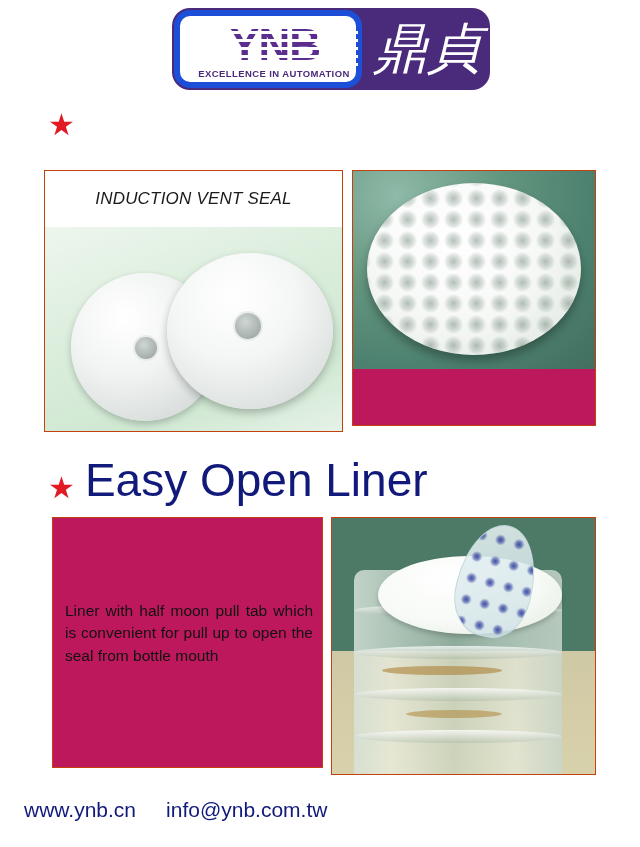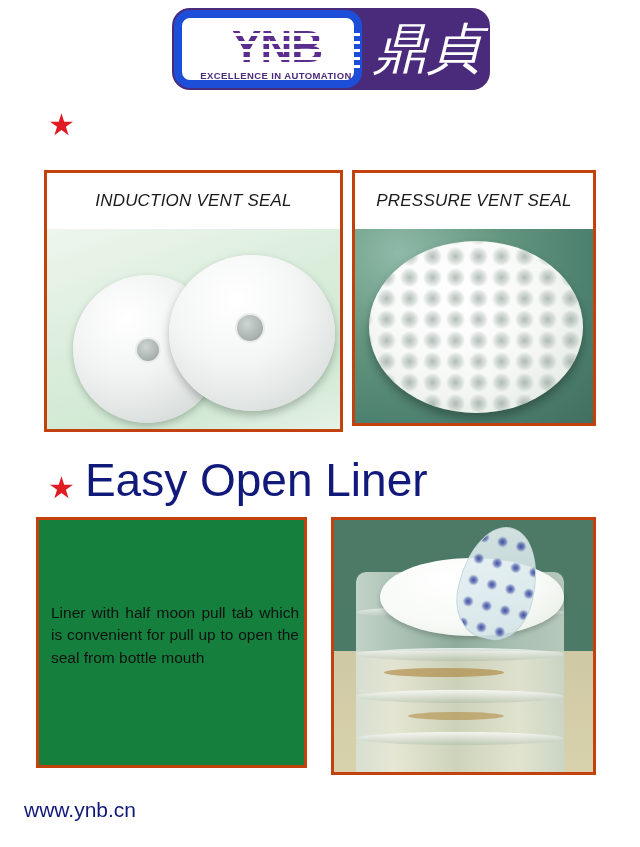--- a/index.html
+++ b/index.html
@@ -16,21 +16,21 @@
     position:absolute;left:172px;top:8px;width:318px;height:82px;
   }
   .logo-pill{
     position:absolute;inset:0;
     background:#4a2a7a;
     border-radius:18px;
   }
   .logo-left{
     position:absolute;left:2px;top:2px;width:188px;height:78px;
     background:#ffffff;
-    border:8px solid #1d4ed8;
+    border:6px solid #1d4ed8;
     border-radius:16px;
     box-sizing:border-box;
   }
   .ynb-letters{
     position:absolute;left:12px;top:6px;width:166px;height:46px;
     display:flex;align-items:center;justify-content:center;
     font-family:"Liberation Sans", sans-serif;
     font-weight:bold;
     font-size:44px;
     letter-spacing:-1px;
@@ -80,23 +80,23 @@
   }
   #heading-vent{ left:48px;top:104px; font-size:42px; }
   #heading-vent .star{ font-size:30px; position:relative; top:6px;}
   #heading-easy{ left:48px;top:453px; font-size:46px; }
   #heading-easy .star{ font-size:30px; position:relative; top:8px;}
   .heading-text{ font-weight:normal; }
 
   
   .panel{
     position:absolute;
-    border:3px solid #c2410c;
+    border:1px solid #c2410c;
     box-sizing:border-box;
-    background:#15803d;
+    background:#be185d;
     overflow:hidden;
   }
   .caption{
     height:56px;
     display:flex;align-items:center;justify-content:center;
     font-style:italic;
     font-size:17px;
     font-weight:500;
     color:#1a1a1a;
     letter-spacing:0.2px;
@@ -148,21 +148,21 @@
     overflow:hidden;
   }
   .dimples{
     position:absolute;inset:0;
     background-image:radial-gradient(circle, rgba(120,140,128,.55) 0%, rgba(120,140,128,.22) 42%, rgba(0,0,0,0) 62%);
     background-size:23px 21px;
     background-position:6px 5px;
   }
 
   
-  #panel-eo-text{ left:36px;top:517px;width:271px;height:251px; }
+  #panel-eo-text{ left:52px;top:517px;width:271px;height:251px; }
   .eo-text{
     position:absolute;left:12px;top:82px;width:248px;
     font-size:15.5px;
     line-height:1.45;
     color:#111111;
     text-align:justify;
     text-justify:inter-word;
   }
 
   
@@ -255,21 +255,20 @@
     <div class="disc disc-a">
       <div class="vent-dot vent-a"></div>
     </div>
     <div class="disc disc-b">
       <div class="vent-dot vent-b"></div>
     </div>
   </div>
 </div>
 
 <div class="panel" id="panel-pressure">
-  <div class="caption">PRESSURE VENT SEAL</div>
   <div class="photo" id="photo-pressure">
     <div class="dimpled-disc">
       <div class="dimples"></div>
     </div>
   </div>
 </div>
 
 <div class="heading" id="heading-easy">
   <span class="star">★</span>
   <span class="heading-text">Easy Open Liner</span>
@@ -291,13 +290,14 @@
     </div>
     <div class="liner-top"></div>
     <div class="pull-tab">
       <div class="tab-print"></div>
     </div>
   </div>
 </div>
 
 <div class="footer">
   <span class="link" id="link-cn">www.ynb.cn</span>
+  <span class="link" id="link-mail">info@ynb.com.tw</span>
 </div>
 
 </body></html>

